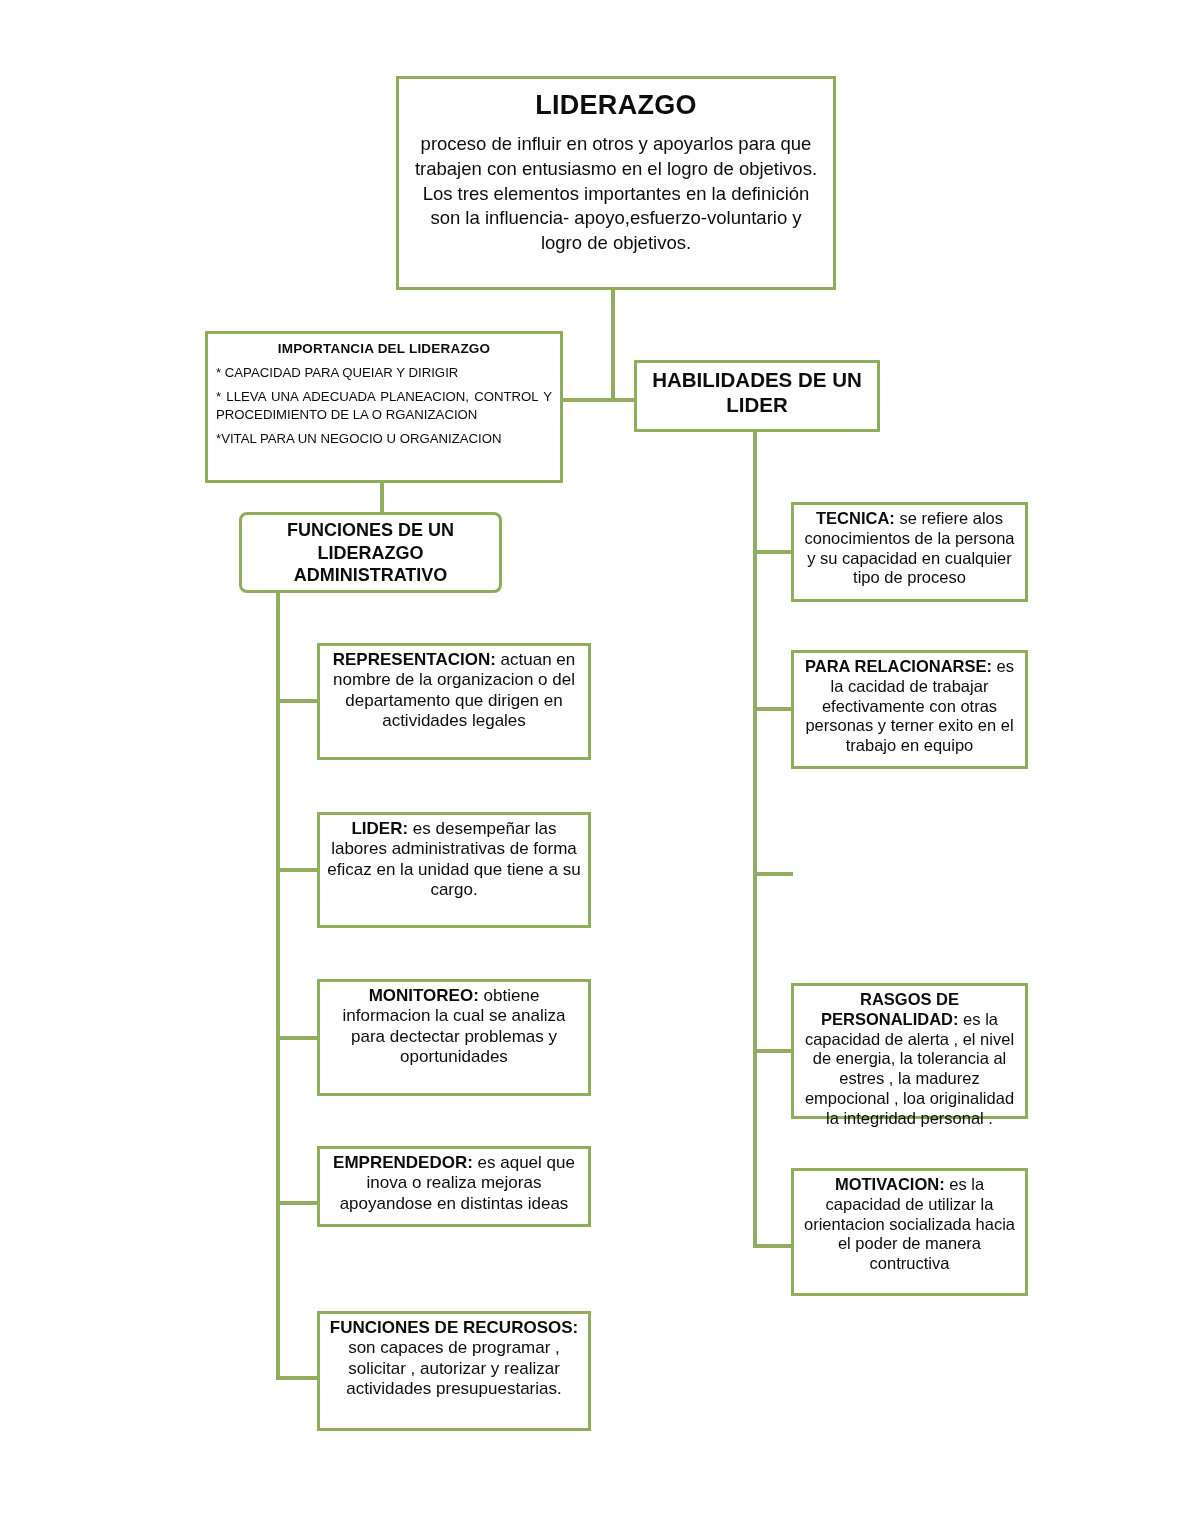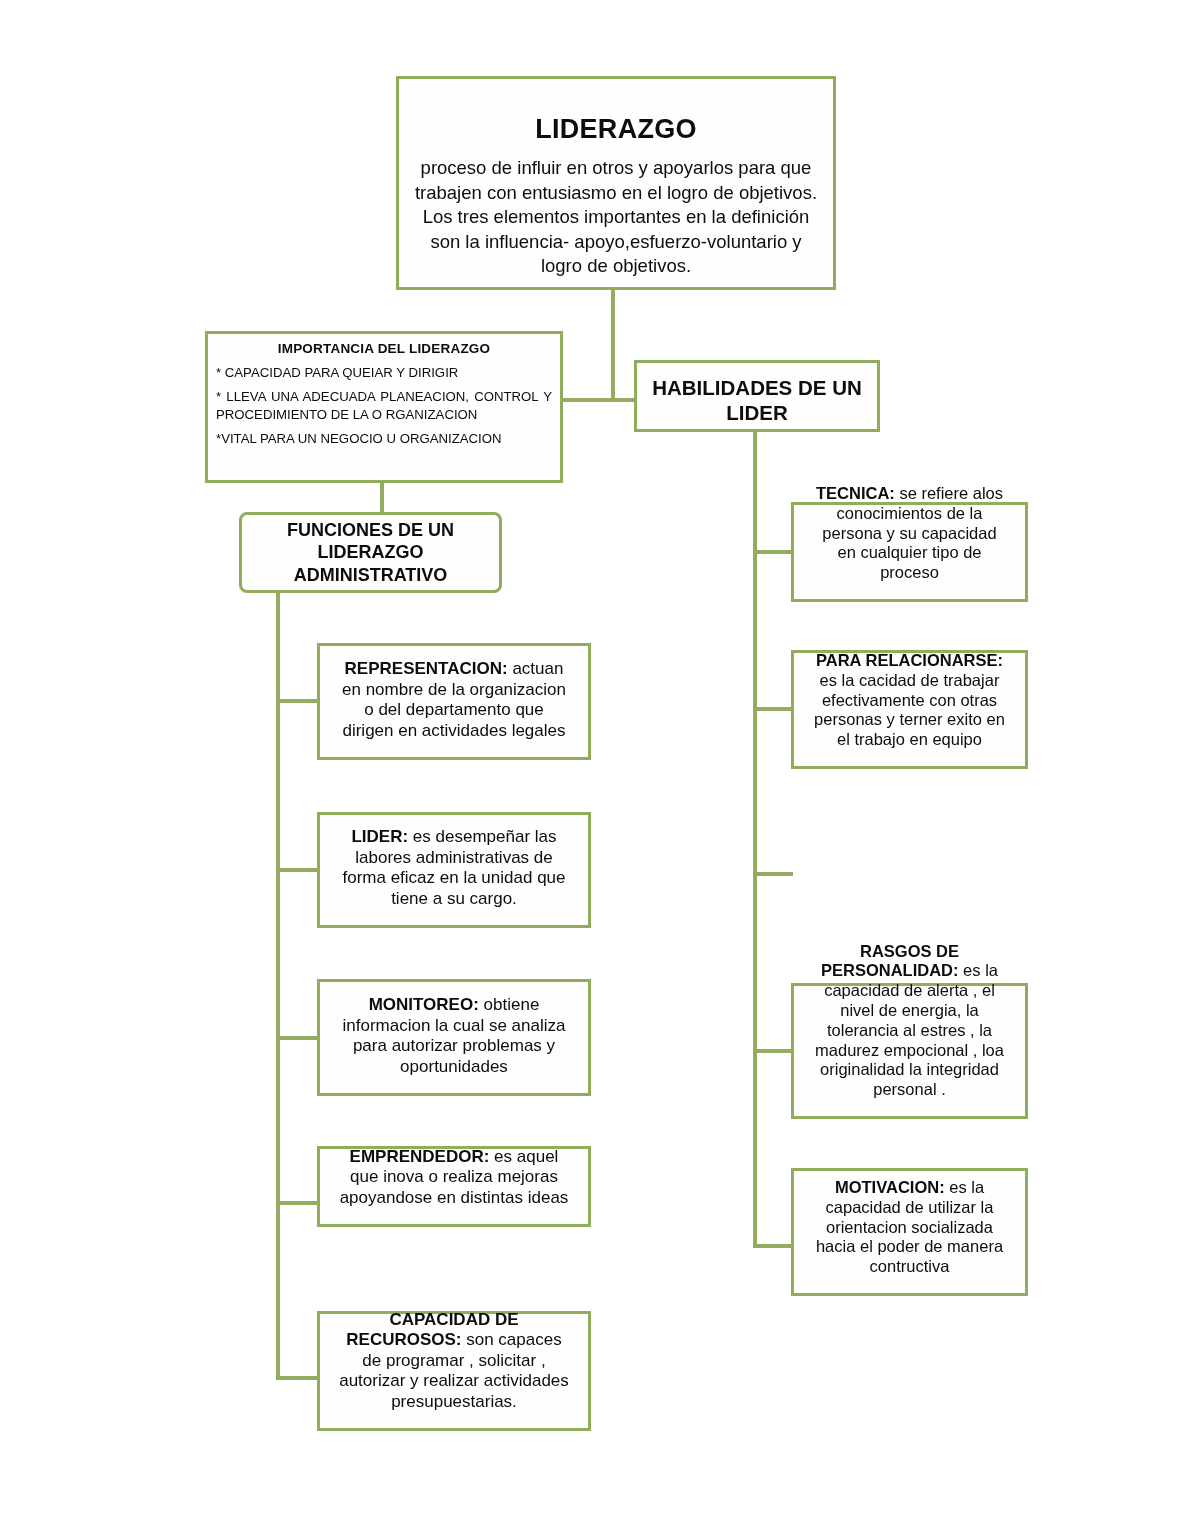--- a/index.html
+++ b/index.html
@@ -23,21 +23,21 @@
     position: absolute;
     box-sizing: border-box;
     background: #fefefe;
     border: 3px solid #8fad5a;
     text-align: center;
     line-height: 1.20;
     z-index: 3;
     padding: 4px 6px;
     display: flex;
     flex-direction: column;
-    justify-content: flex-end;
+    justify-content: flex-start;
     align-items: stretch;
   }
   .node .title {
     font-weight: bold;
     display: block;
   }
   .node .body {
     display: block;
   }
   
@@ -88,21 +88,21 @@
   }
   #node-habilidades .title { font-size: 20.5px; line-height: 1.22; }
   
   #node-funciones {
     left: 239px; top: 512px; width: 263px; height: 81px; border-radius: 8px;
   }
   #node-funciones .title { font-size: 18px; line-height: 1.25; }
   
   .leaf .title { display: inline; font-weight: bold; }
   .leaf .body  { display: inline; font-weight: normal; }
-  .leaf p { margin: 12px; }
+  .leaf p { margin: 0; }
   
   #leaf-representacion { left: 317px; top: 643px;  width: 274px; height: 117px; font-size: 17px; }
   #leaf-lider          { left: 317px; top: 812px;  width: 274px; height: 116px; font-size: 17px; }
   #leaf-monitoreo      { left: 317px; top: 979px;  width: 274px; height: 117px; font-size: 17px; }
   #leaf-emprendedor    { left: 317px; top: 1146px; width: 274px; height: 81px; font-size: 17px; }
   #leaf-asignacion     { left: 317px; top: 1311px; width: 274px; height: 120px; font-size: 17px; }
   
   #leaf-tecnica        { left: 791px; top: 502px;  width: 237px; height: 100px; font-size: 16.5px; }
   #leaf-relacionarse   { left: 791px; top: 650px;  width: 237px; height: 119px; font-size: 16.5px; }
   #leaf-conceptual     { left: 791px; top: 815px;  width: 237px; height: 117px; font-size: 16.5px; }
@@ -167,29 +167,29 @@
 
   <div class="node leaf" id="leaf-representacion">
     <p><span class="title">REPRESENTACION:</span><span class="body">  actuan en nombre de la organizacion o del departamento que dirigen  en actividades legales</span></p>
   </div>
 
   <div class="node leaf" id="leaf-lider">
     <p><span class="title">LIDER:</span><span class="body"> es desempeñar las labores administrativas de forma eficaz en la unidad que tiene a su cargo.</span></p>
   </div>
 
   <div class="node leaf" id="leaf-monitoreo">
-    <p><span class="title">MONITOREO:</span><span class="body">  obtiene informacion la cual  se analiza para autorizar problemas y oportunidades</span></p>
+    <p><span class="title">MONITOREO:</span><span class="body">  obtiene informacion la cual  se analiza para dectectar problemas y oportunidades</span></p>
   </div>
 
   <div class="node leaf" id="leaf-emprendedor">
     <p><span class="title">EMPRENDEDOR:</span><span class="body"> es aquel que inova o realiza mejoras apoyandose en distintas ideas</span></p>
   </div>
 
   <div class="node leaf" id="leaf-asignacion">
-    <p><span class="title">CAPACIDAD DE RECUROSOS:</span><span class="body"> son capaces de programar , solicitar , autorizar  y realizar actividades presupuestarias.</span></p>
+    <p><span class="title">FUNCIONES DE RECUROSOS:</span><span class="body"> son capaces de programar , solicitar , autorizar  y realizar actividades presupuestarias.</span></p>
   </div>
 
   <div class="node leaf" id="leaf-tecnica">
     <p><span class="title">TECNICA:</span><span class="body"> se refiere alos conocimientos de la persona y su capacidad en cualquier tipo de proceso</span></p>
   </div>
 
   <div class="node leaf" id="leaf-relacionarse">
     <p><span class="title">PARA RELACIONARSE:</span><span class="body">  es la cacidad de trabajar efectivamente con otras personas y terner exito en el trabajo en equipo</span></p>
   </div>
 

